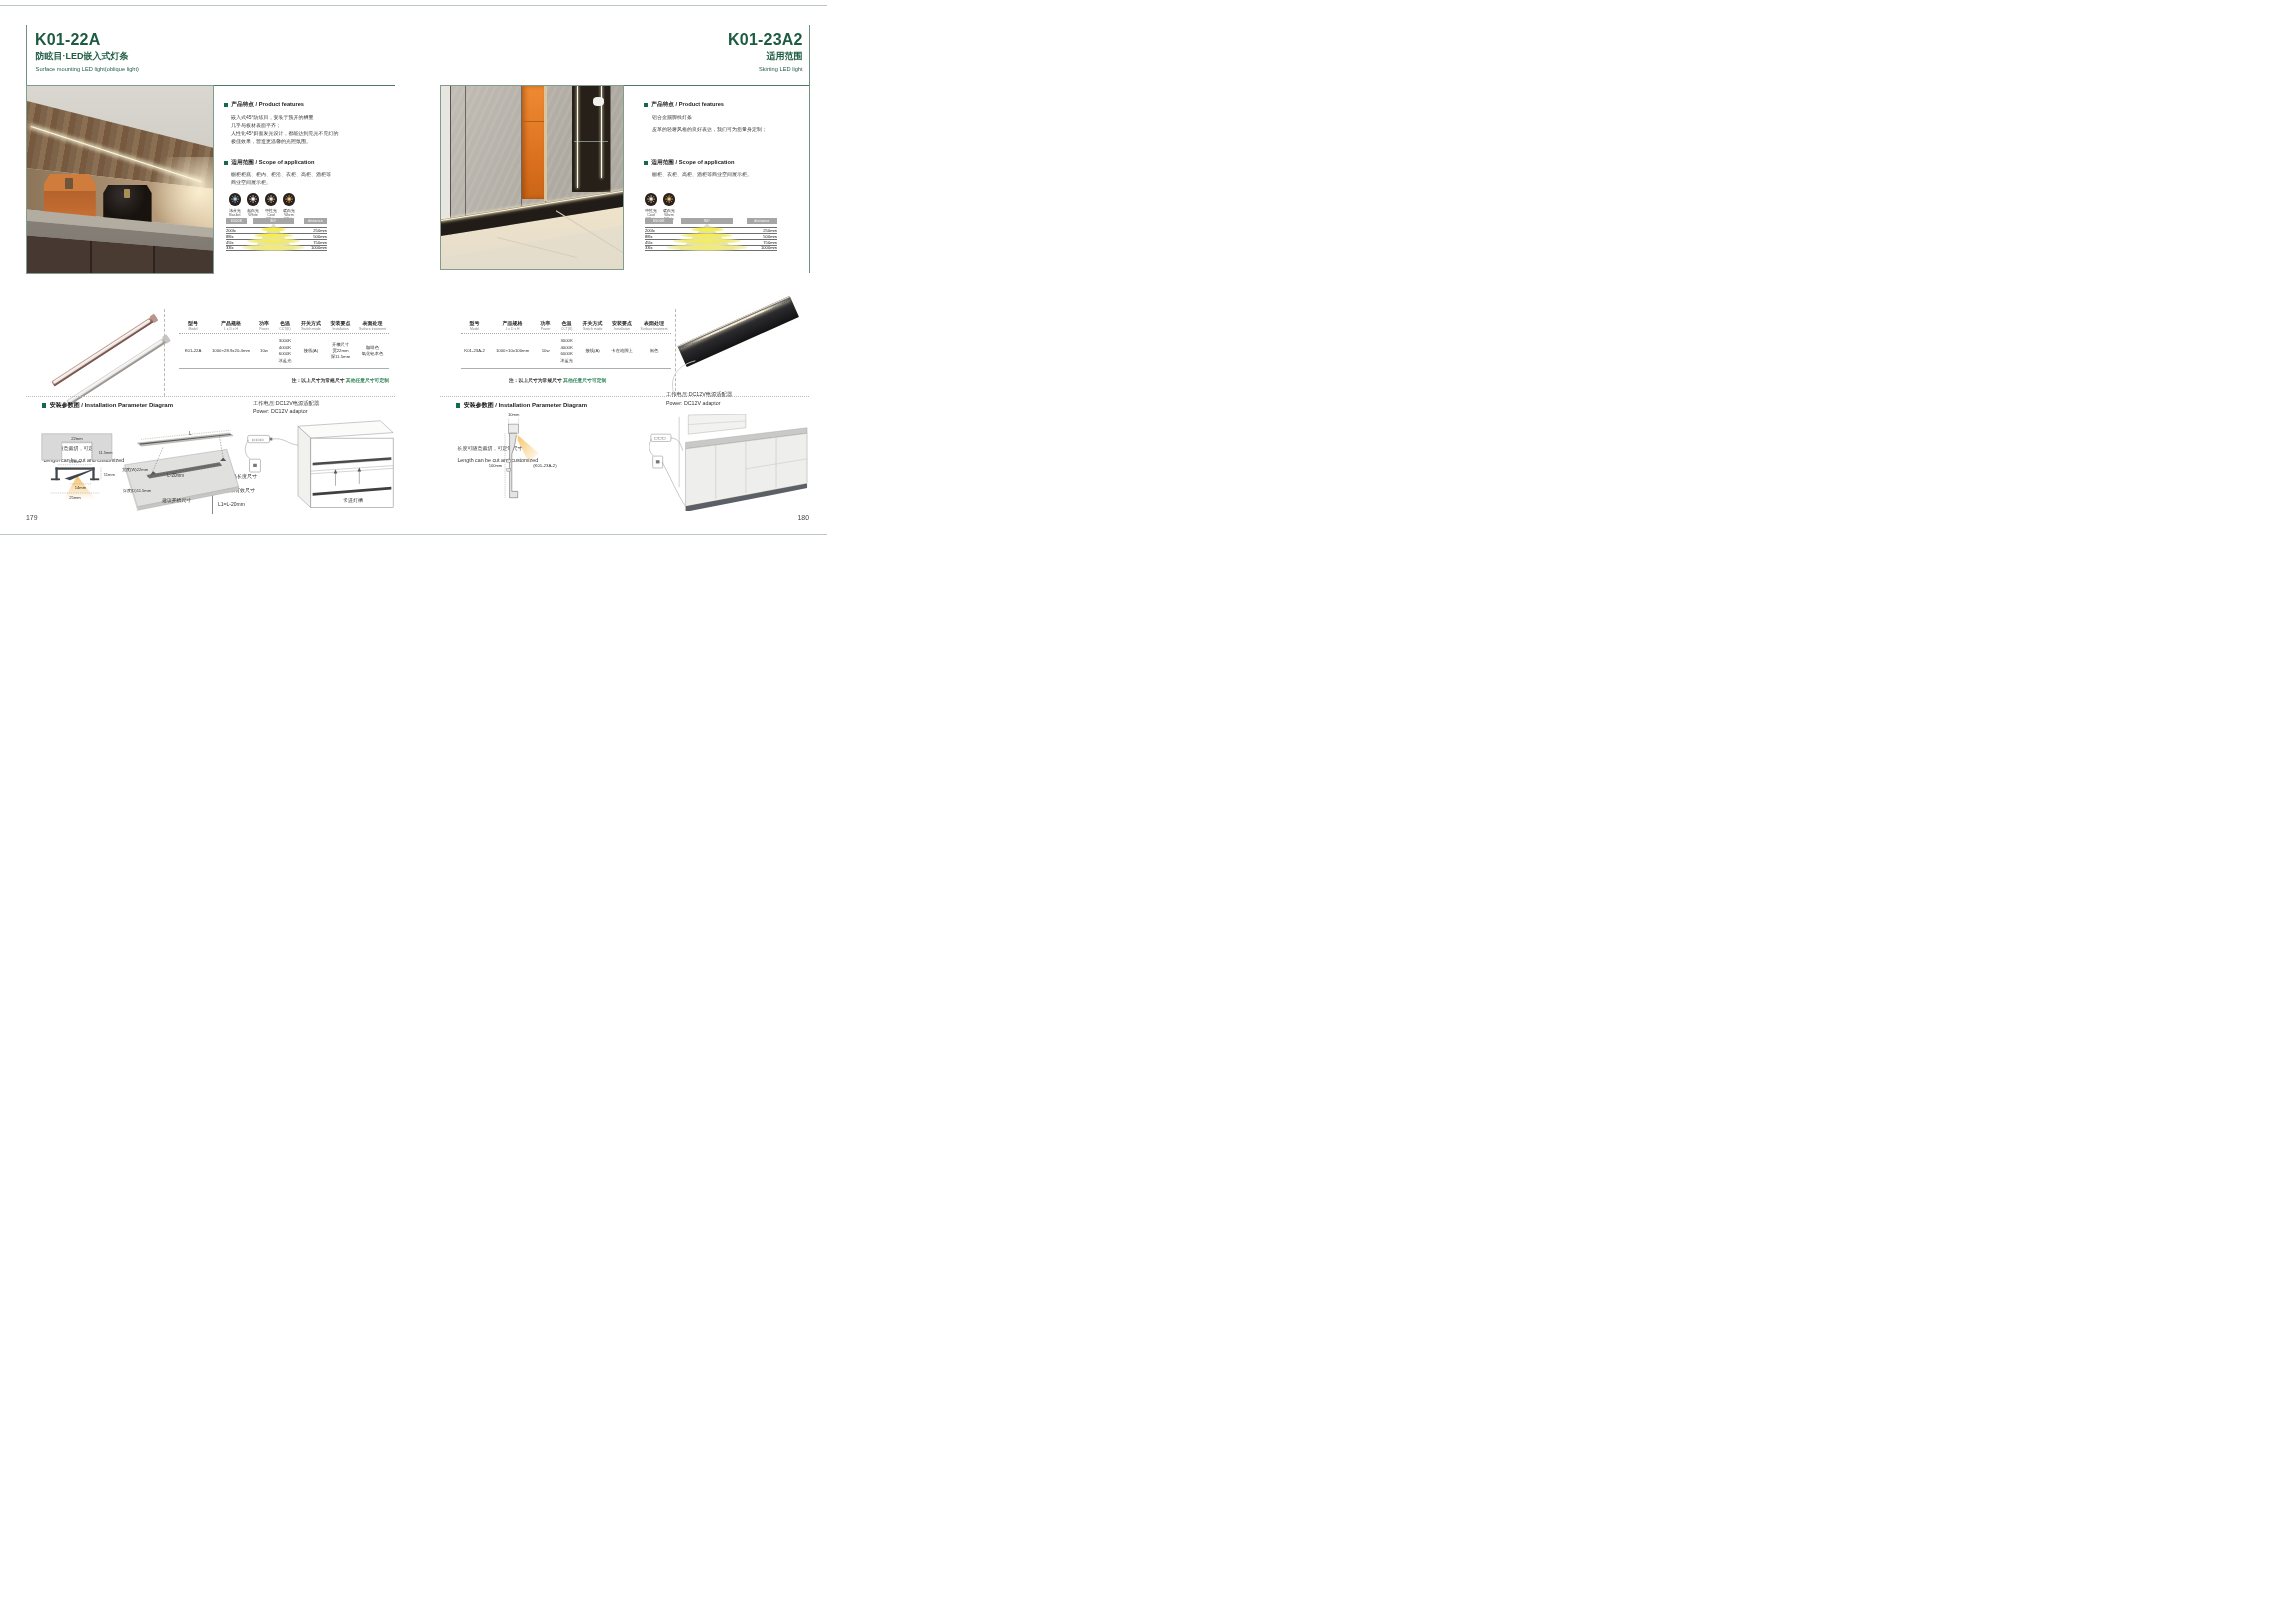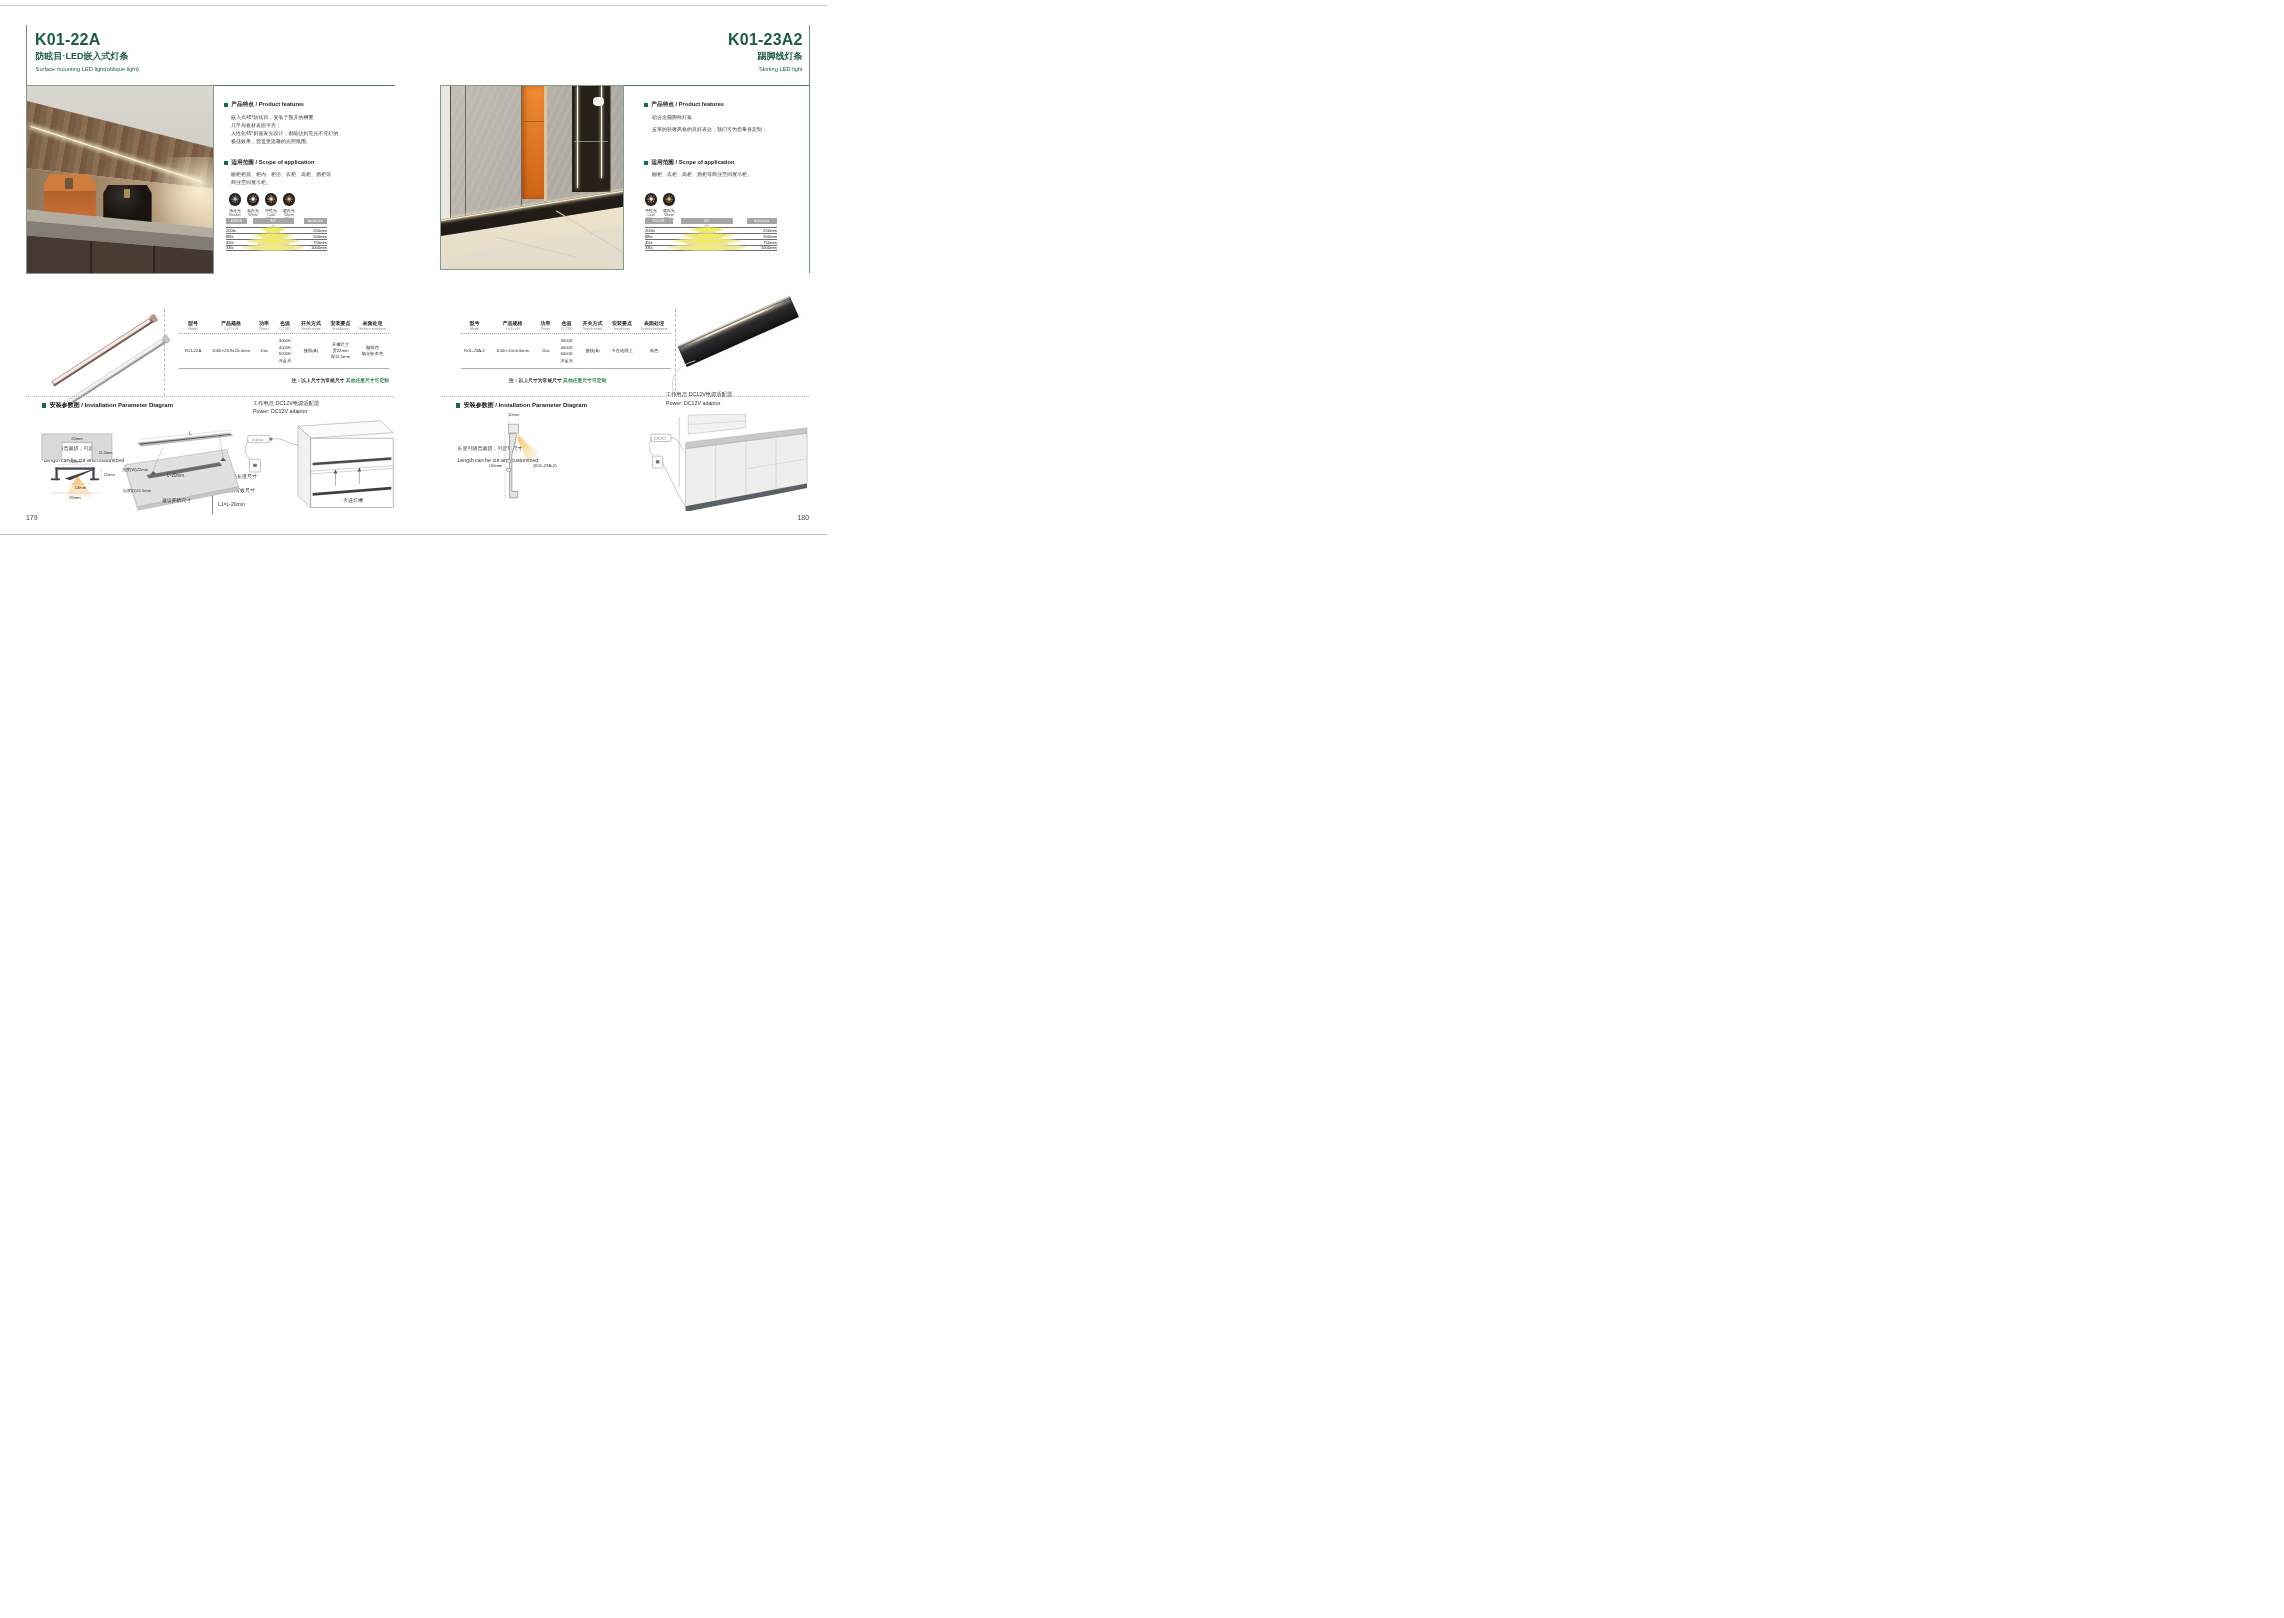--- a/index.html
+++ b/index.html
@@ -368,21 +368,21 @@
       <polygon points="252,110 248,119 256,119" fill="#555"></polygon>
       <polygon points="150,166 322,152 322,158 150,172" fill="#3f3f3f"></polygon>
       <text class="dt" x="238" y="186" text-anchor="middle" style="font-size:11px">卡进灯槽</text>
     </svg>
   </div>
 
   <div class="page" style="left:440px;">
     <div class="side-line" style="right:0;"></div>
     <div class="hdr-rule"></div>
     <div class="t-model" style="right:6.4px;top:7.3px;text-align:right;">K01-23A2</div>
-    <div class="t-zh" style="right:6.4px;top:27px;text-align:right;">踢脚线灯条</div>
+    <div class="t-zh" style="right:6.4px;top:27px;text-align:right;">适用范围</div>
     <div class="t-en" style="right:6.4px;top:42px;text-align:right;">Skirting LED light</div>
 
     <div class="photo" style="width:182px;height:183px;">
       <div class="ph" style="inset:0;background:linear-gradient(115deg,#c2beb6,#aeaaa2 60%);"></div>
       <div class="ph" style="inset:0;background:repeating-linear-gradient(115deg,rgba(255,255,255,.07) 0 2.7px,transparent 2.7px 6.9px);"></div>
       <div class="ph" style="left:0;top:0;width:5%;height:100%;background:#e8e6e1;border-right:0.5px solid #55504a;"></div>
       <div class="ph" style="left:13%;top:0;width:0.5px;height:74%;background:#6b665e;"></div>
       <div class="ph" style="left:44%;top:0;width:0.5px;height:68%;background:#6b665e;"></div>
       <div class="ph" style="left:57%;top:0;width:0.5px;height:66%;background:#6b665e;"></div>
       <div class="ph" style="left:93%;top:0;width:0.5px;height:58%;background:#6b665e;"></div>

